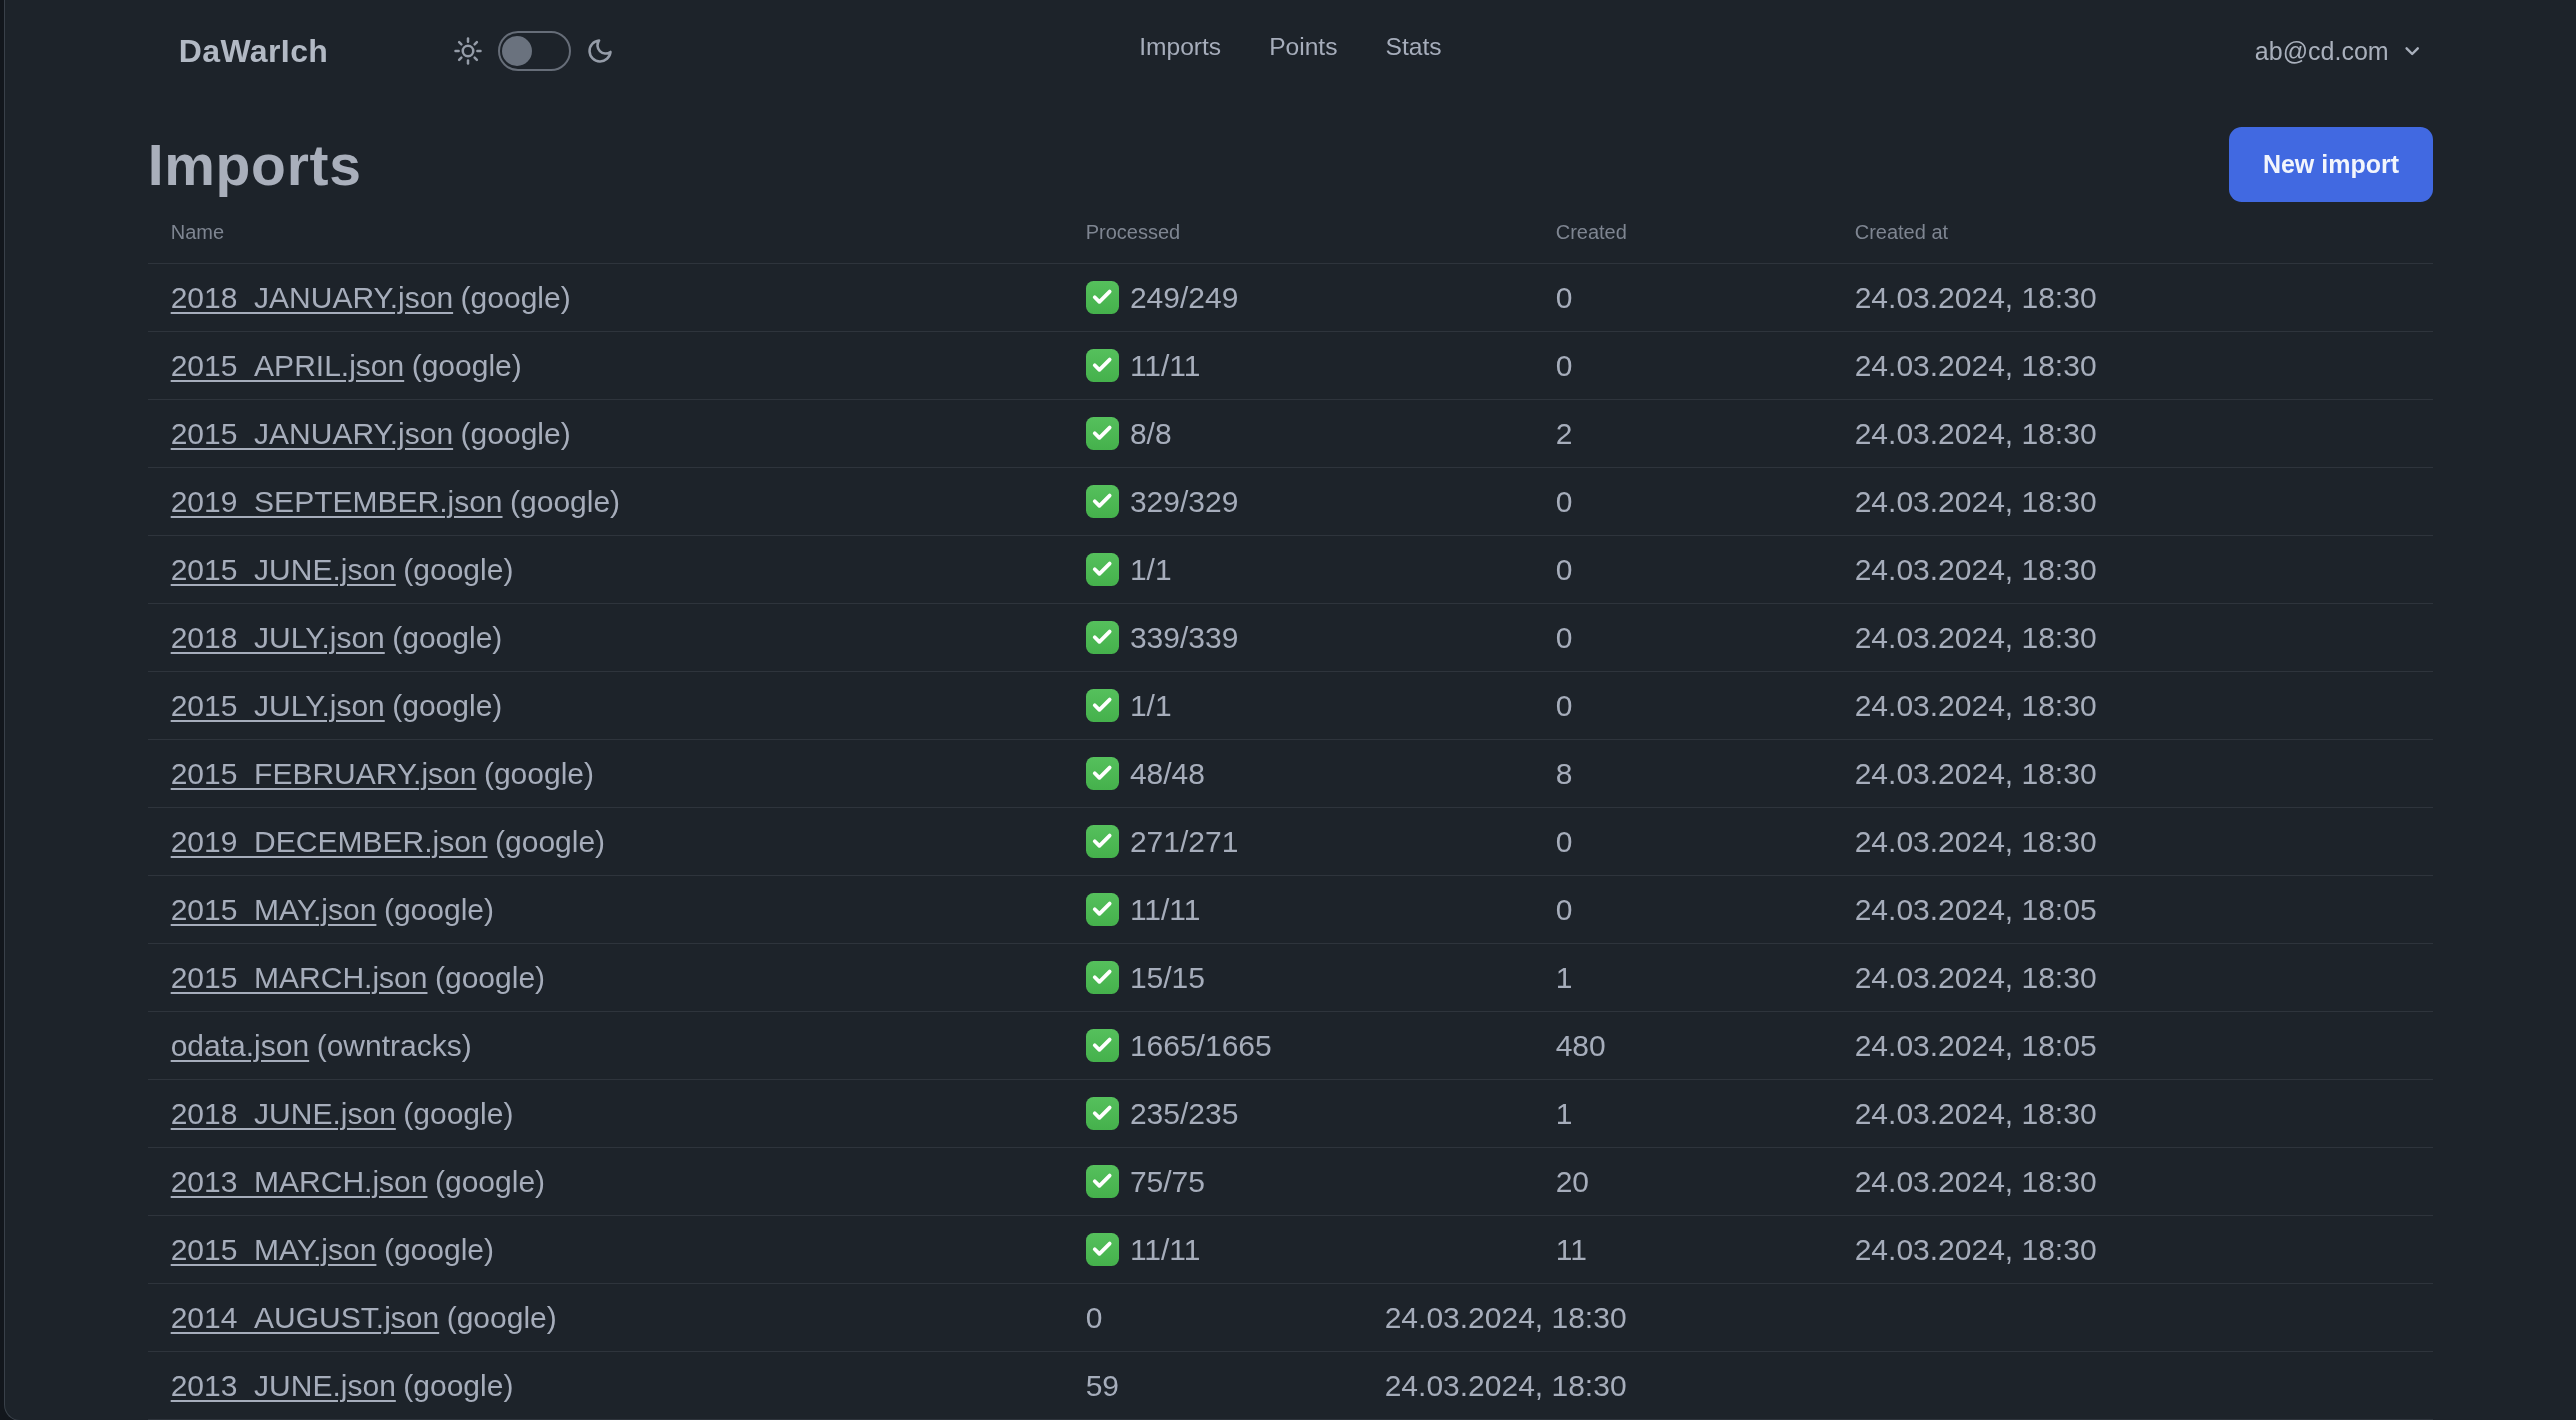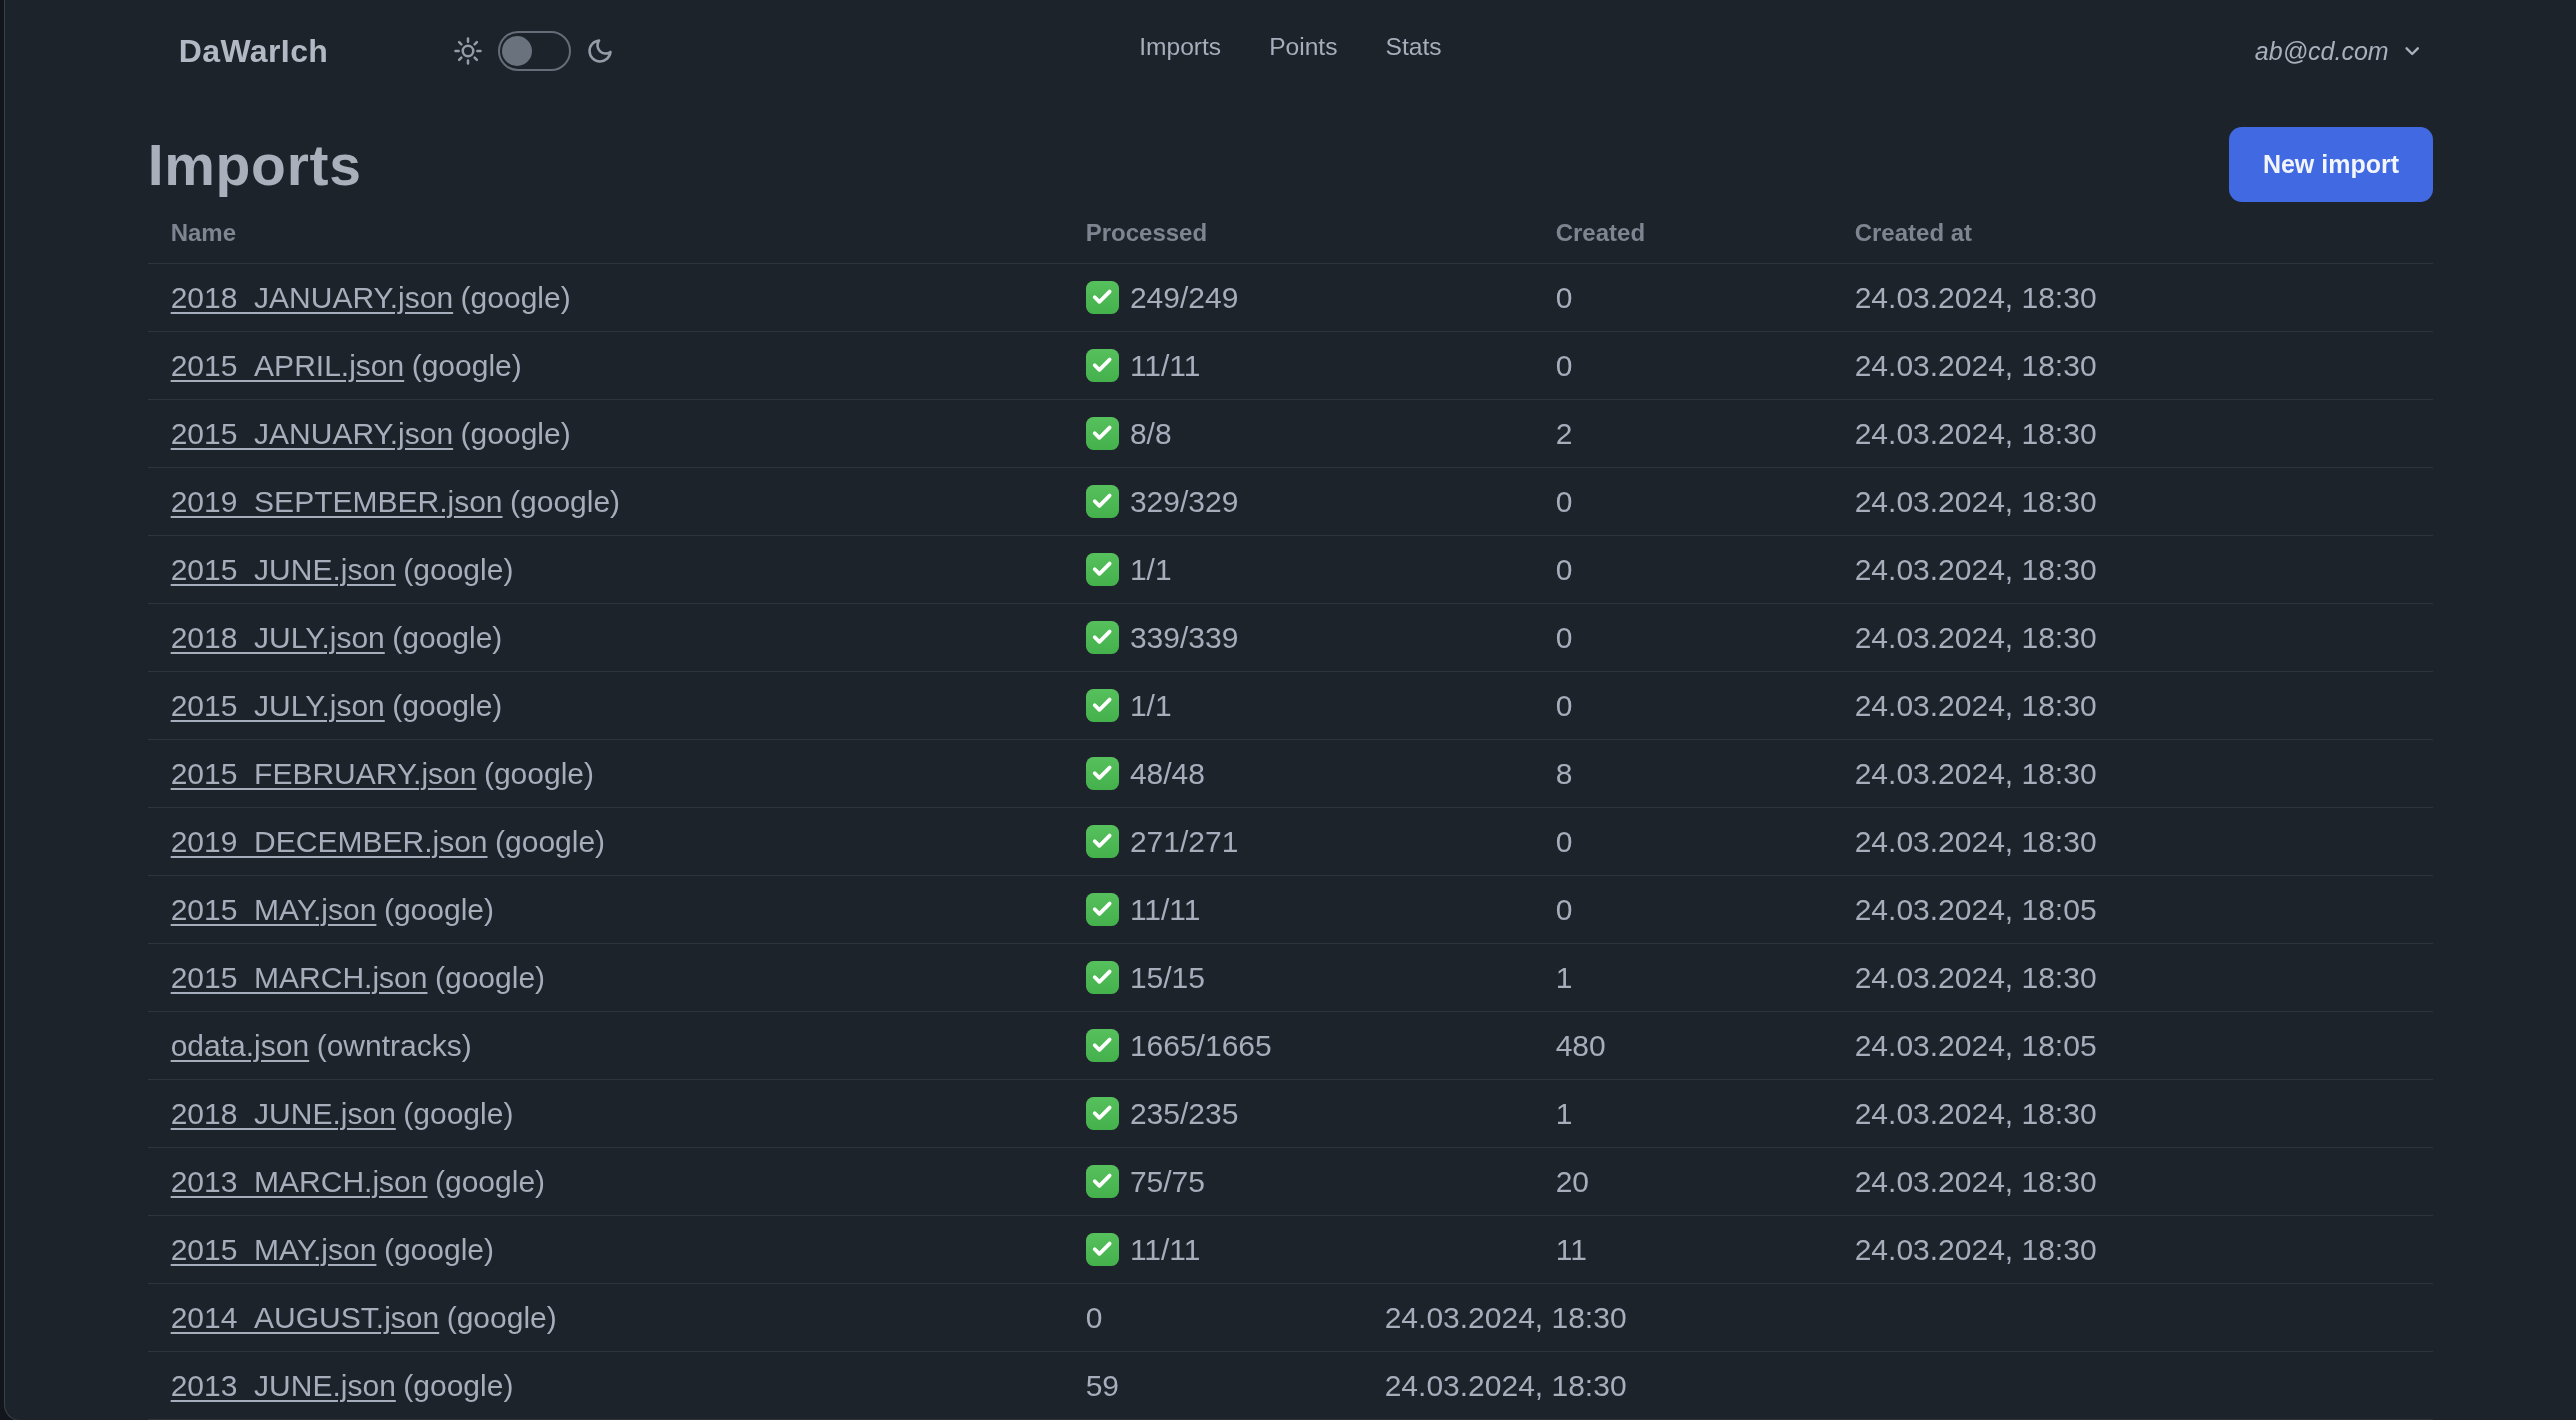--- a/index.html
+++ b/index.html
@@ -50,21 +50,21 @@
   }
   .nav-links {
     position: absolute; left: 50%; top: 50%;
     transform: translate(-50%, -50%);
     display: flex; gap: 48px;
   }
   .nav-link { font-size: 24.6px; color: #a6adbb; text-decoration: none; cursor: pointer; }
   .user-menu {
     margin-left: auto;
     display: flex; align-items: center; gap: 12px;
-    font-size: 25px; color: #a9b0bc; cursor: pointer; font-style: italic;
+    font-size: 25px; color: #a9b0bc; cursor: pointer;
   }
   
   .page-header {
     margin: 33px 143px 0;
     height: 75px;
     display: flex; align-items: center; justify-content: space-between;
   }
   .page-title { margin: 0; font-size: 57px; font-weight: 800; color: #a9afbb; letter-spacing: 0.7px; }
   .btn-primary {
     height: 75px; padding: 0 34px;
@@ -74,21 +74,21 @@
     font-family: inherit; font-size: 25px; font-weight: 600;
     cursor: pointer;
   }
   
   .imports-table { margin: 0 143px; }
   .thead {
     display: flex; align-items: center;
     height: 61px;
     border-bottom: 0.7px solid var(--divider);
   }
-  .th { font-size: 24px; font-weight: 700; color: #7e8591; }
+  .th { font-size: 20px; font-weight: 400; color: #7e8591; }
   .tr {
     display: flex; align-items: center;
     height: 67px;
     border-bottom: 0.7px solid var(--divider);
     font-size: 30px;
   }
   .td-name { width: 938px; padding-left: 23px; box-sizing: border-box; flex: none; }
   .td-processed { width: 470px; flex: none; display: flex; align-items: center; gap: 11.2px; }
   .td-doubles { width: 299px; flex: none; }
   .td-created { flex: 1; }

